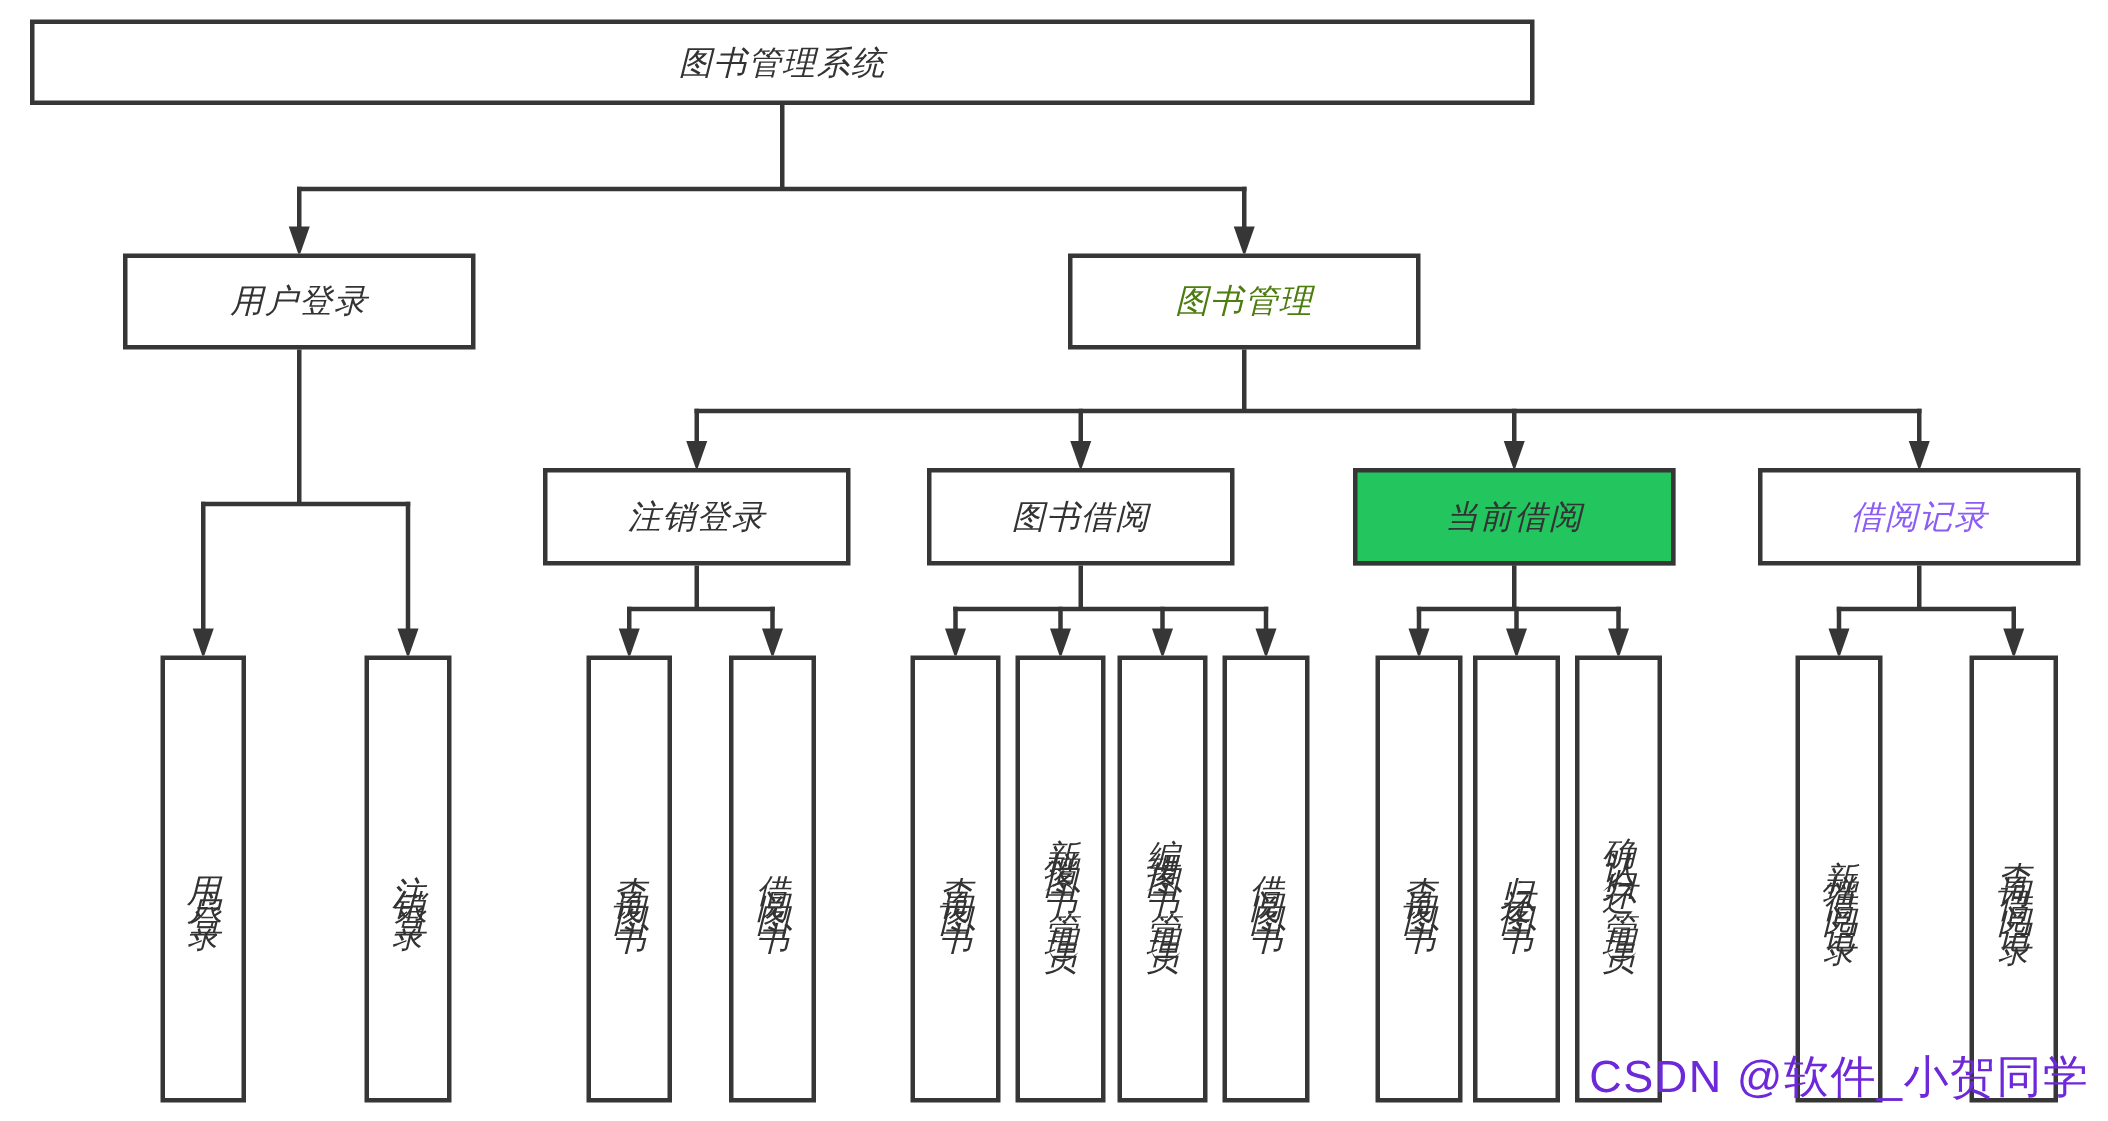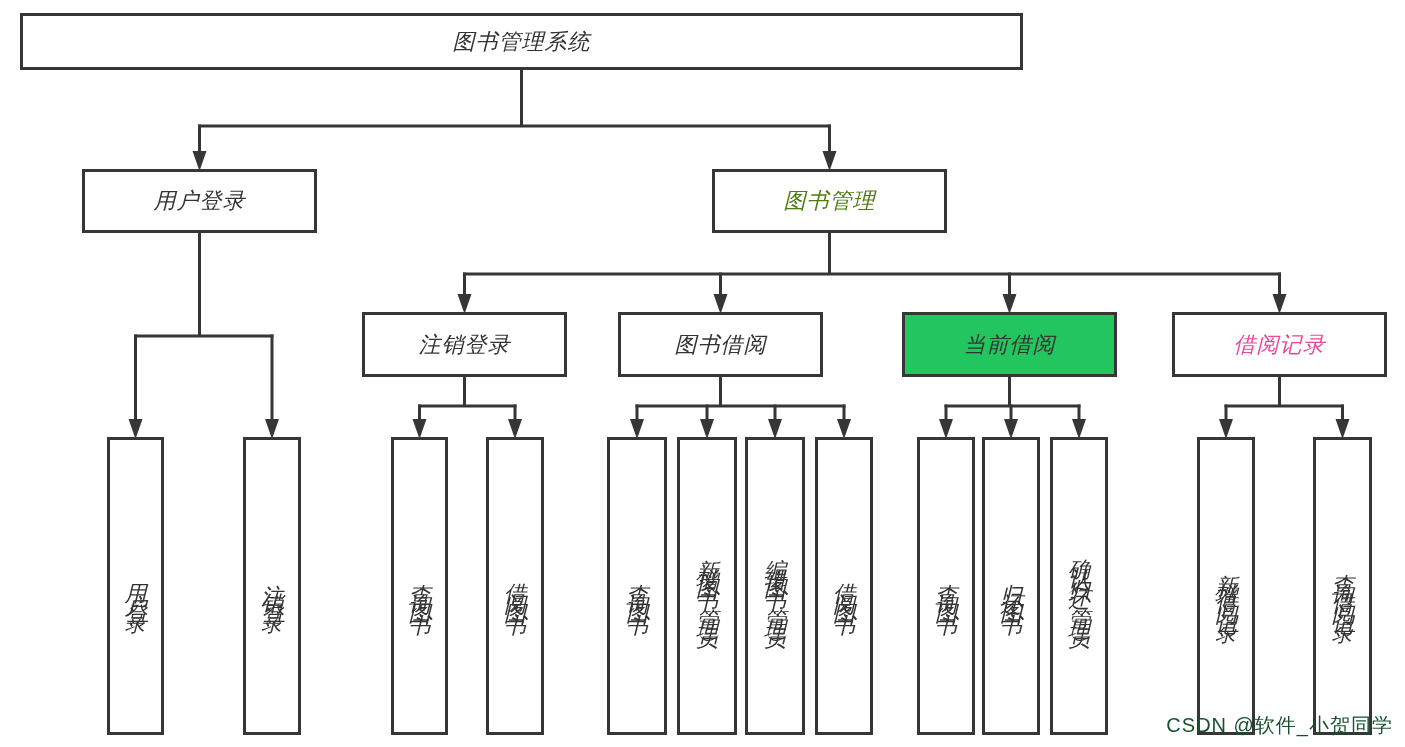--- a/index.html
+++ b/index.html
@@ -43,23 +43,23 @@
   .node.vertical .node-label {
     writing-mode: vertical-rl;
     text-orientation: mixed;
     letter-spacing: 10px;
     white-space: normal;
   }
   .watermark {
     position: absolute;
     right: 12px;
     bottom: 8px;
-    font-size: 20px;
+    font-size: 30px;
     letter-spacing: 1px;
-    color: #14532d;
+    color: #6d28d9;
     z-index: 3;
     pointer-events: none;
   }
 </style>
 </head>
 <body>
 
 <div class="canvas">
   <svg class="connectors" id="connectors" xmlns="http://www.w3.org/2000/svg">
       <g>
@@ -142,21 +142,21 @@
       <div class="node" style="left: 362px; top: 312px; width: 205px; height: 65px; border-color: rgb(54, 54, 54); background: rgb(255, 255, 255);">
         <span class="node-label" style="color: rgb(51, 51, 51);">注销登录</span>
       </div>
       <div class="node" style="left: 618px; top: 312px; width: 205px; height: 65px; border-color: rgb(54, 54, 54); background: rgb(255, 255, 255); text-align: center;">
         <span class="node-label" style="color: rgb(51, 51, 51);">图书借阅</span>
       </div>
       <div class="node" style="left: 902px; top: 312px; width: 215px; height: 65px; border-color: rgb(54, 54, 54); background: #22c55e;">
         <span class="node-label" style="color: rgb(51, 51, 51);">当前借阅</span>
       </div>
       <div class="node" style="left: 1172px; top: 312px; width: 215px; height: 65px; border-color: rgb(54, 54, 54); background: rgb(255, 255, 255);">
-        <span class="node-label" style="color: #ec4899;">借阅记录</span>
+        <span class="node-label" style="color: #8b5cf6;">借阅记录</span>
       </div>
       <div class="node vertical" style="left: 107px; top: 437px; width: 57px; height: 298px; border-color: rgb(54, 54, 54); background: rgb(255, 255, 255);">
         <span class="node-label" style="color: rgb(51, 51, 51);">用户登录</span>
       </div>
       <div class="node vertical" style="left: 243px; top: 437px; width: 58px; height: 298px; border-color: rgb(54, 54, 54); background: rgb(255, 255, 255);">
         <span class="node-label" style="color: rgb(51, 51, 51);">注销登录</span>
       </div>
       <div class="node vertical" style="left: 391px; top: 437px; width: 57px; height: 298px; border-color: rgb(54, 54, 54); background: rgb(255, 255, 255);">
         <span class="node-label" style="color: rgb(51, 51, 51);">查询图书</span>
       </div>

